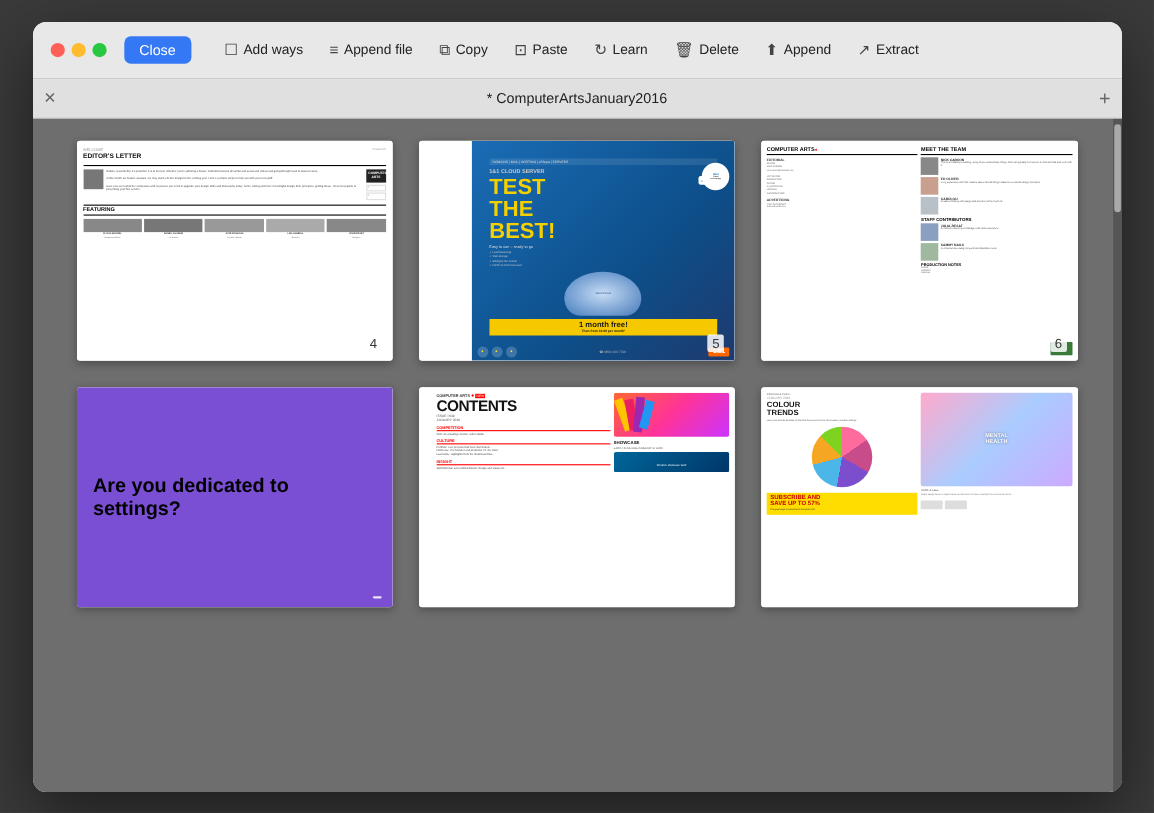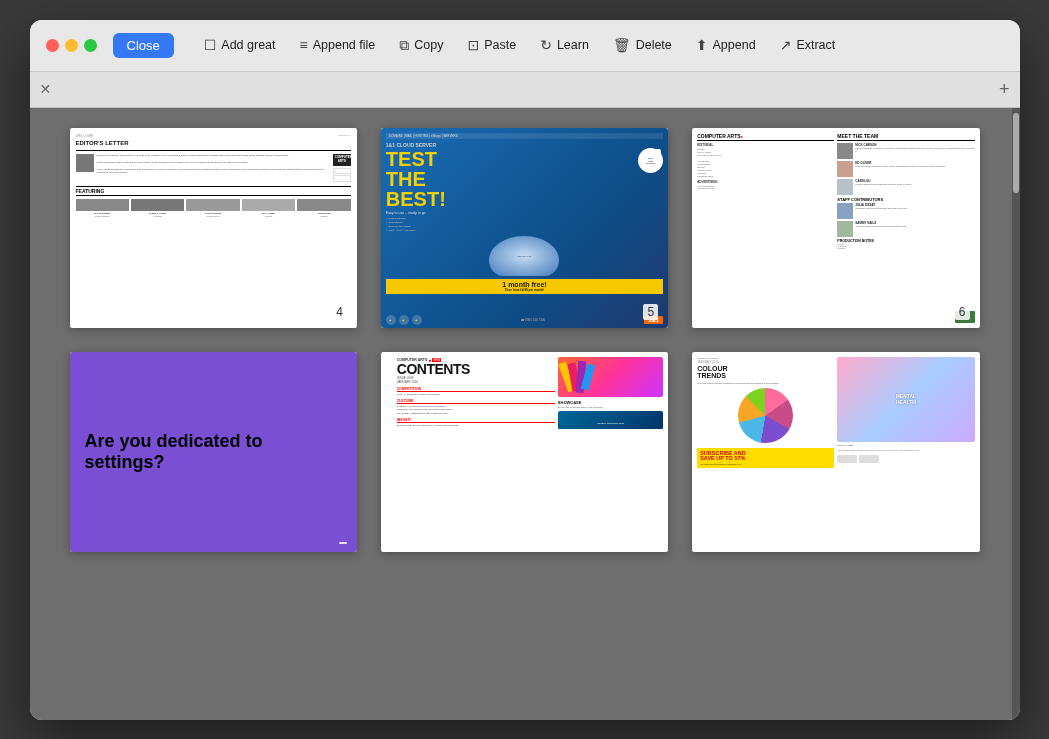--- a/index.html
+++ b/index.html
@@ -257,24 +257,25 @@
 
     .page4-person-desc {
       font-size: 1.8px;
       color: #666;
     }
 
     
     .page5-inner {
       background: linear-gradient(135deg, #1a6cb5 0%, #0d4f8a 60%, #1e3a6e 100%);
       height: 100%;
-      padding: 5px;
+      padding: 16px;
       color: white;
       position: relative;
       overflow: hidden;
+      margin-left: 48px;
     }
 
     .page5-top-bar {
       background: rgba(255,255,255,0.1);
       font-size: 3px;
       padding: 1px 3px;
       margin-bottom: 3px;
       color: #ddd;
       display: flex;
       justify-content: space-between;
@@ -437,21 +438,21 @@
     <div class="traffic-lights">
       <div class="traffic-light tl-close"></div>
       <div class="traffic-light tl-minimize"></div>
       <div class="traffic-light tl-maximize"></div>
     </div>
     <button class="close-btn">Close</button>
 
     <div class="toolbar-actions">
       <button class="toolbar-btn">
         <span class="btn-icon">☐</span>
-        <span>Add great</span>
+        <span>Add ways</span>
       </button>
       <button class="toolbar-btn">
         <span class="btn-icon">≡</span>
         <span>Append file</span>
       </button>
       <button class="toolbar-btn">
         <span class="btn-icon">⧉</span>
         <span>Copy</span>
       </button>
       <button class="toolbar-btn">
@@ -472,20 +473,21 @@
       </button>
       <button class="toolbar-btn">
         <span class="btn-icon">↗</span>
         <span>Extract</span>
       </button>
     </div>
   </div>
 
   <div class="tabbar">
     <button class="tab-close">✕</button>
+    <span class="tab-title">* ComputerArtsJanuary2016</span>
     <button class="tab-add">+</button>
   </div>
 
   <div class="content" style="position:relative;">
     <div class="pages-grid">
 
       <div class="page-thumb">
         <div class="thumb-content page4">
           <div class="page4-inner">
             <div style="display:flex;justify-content:space-between;">

